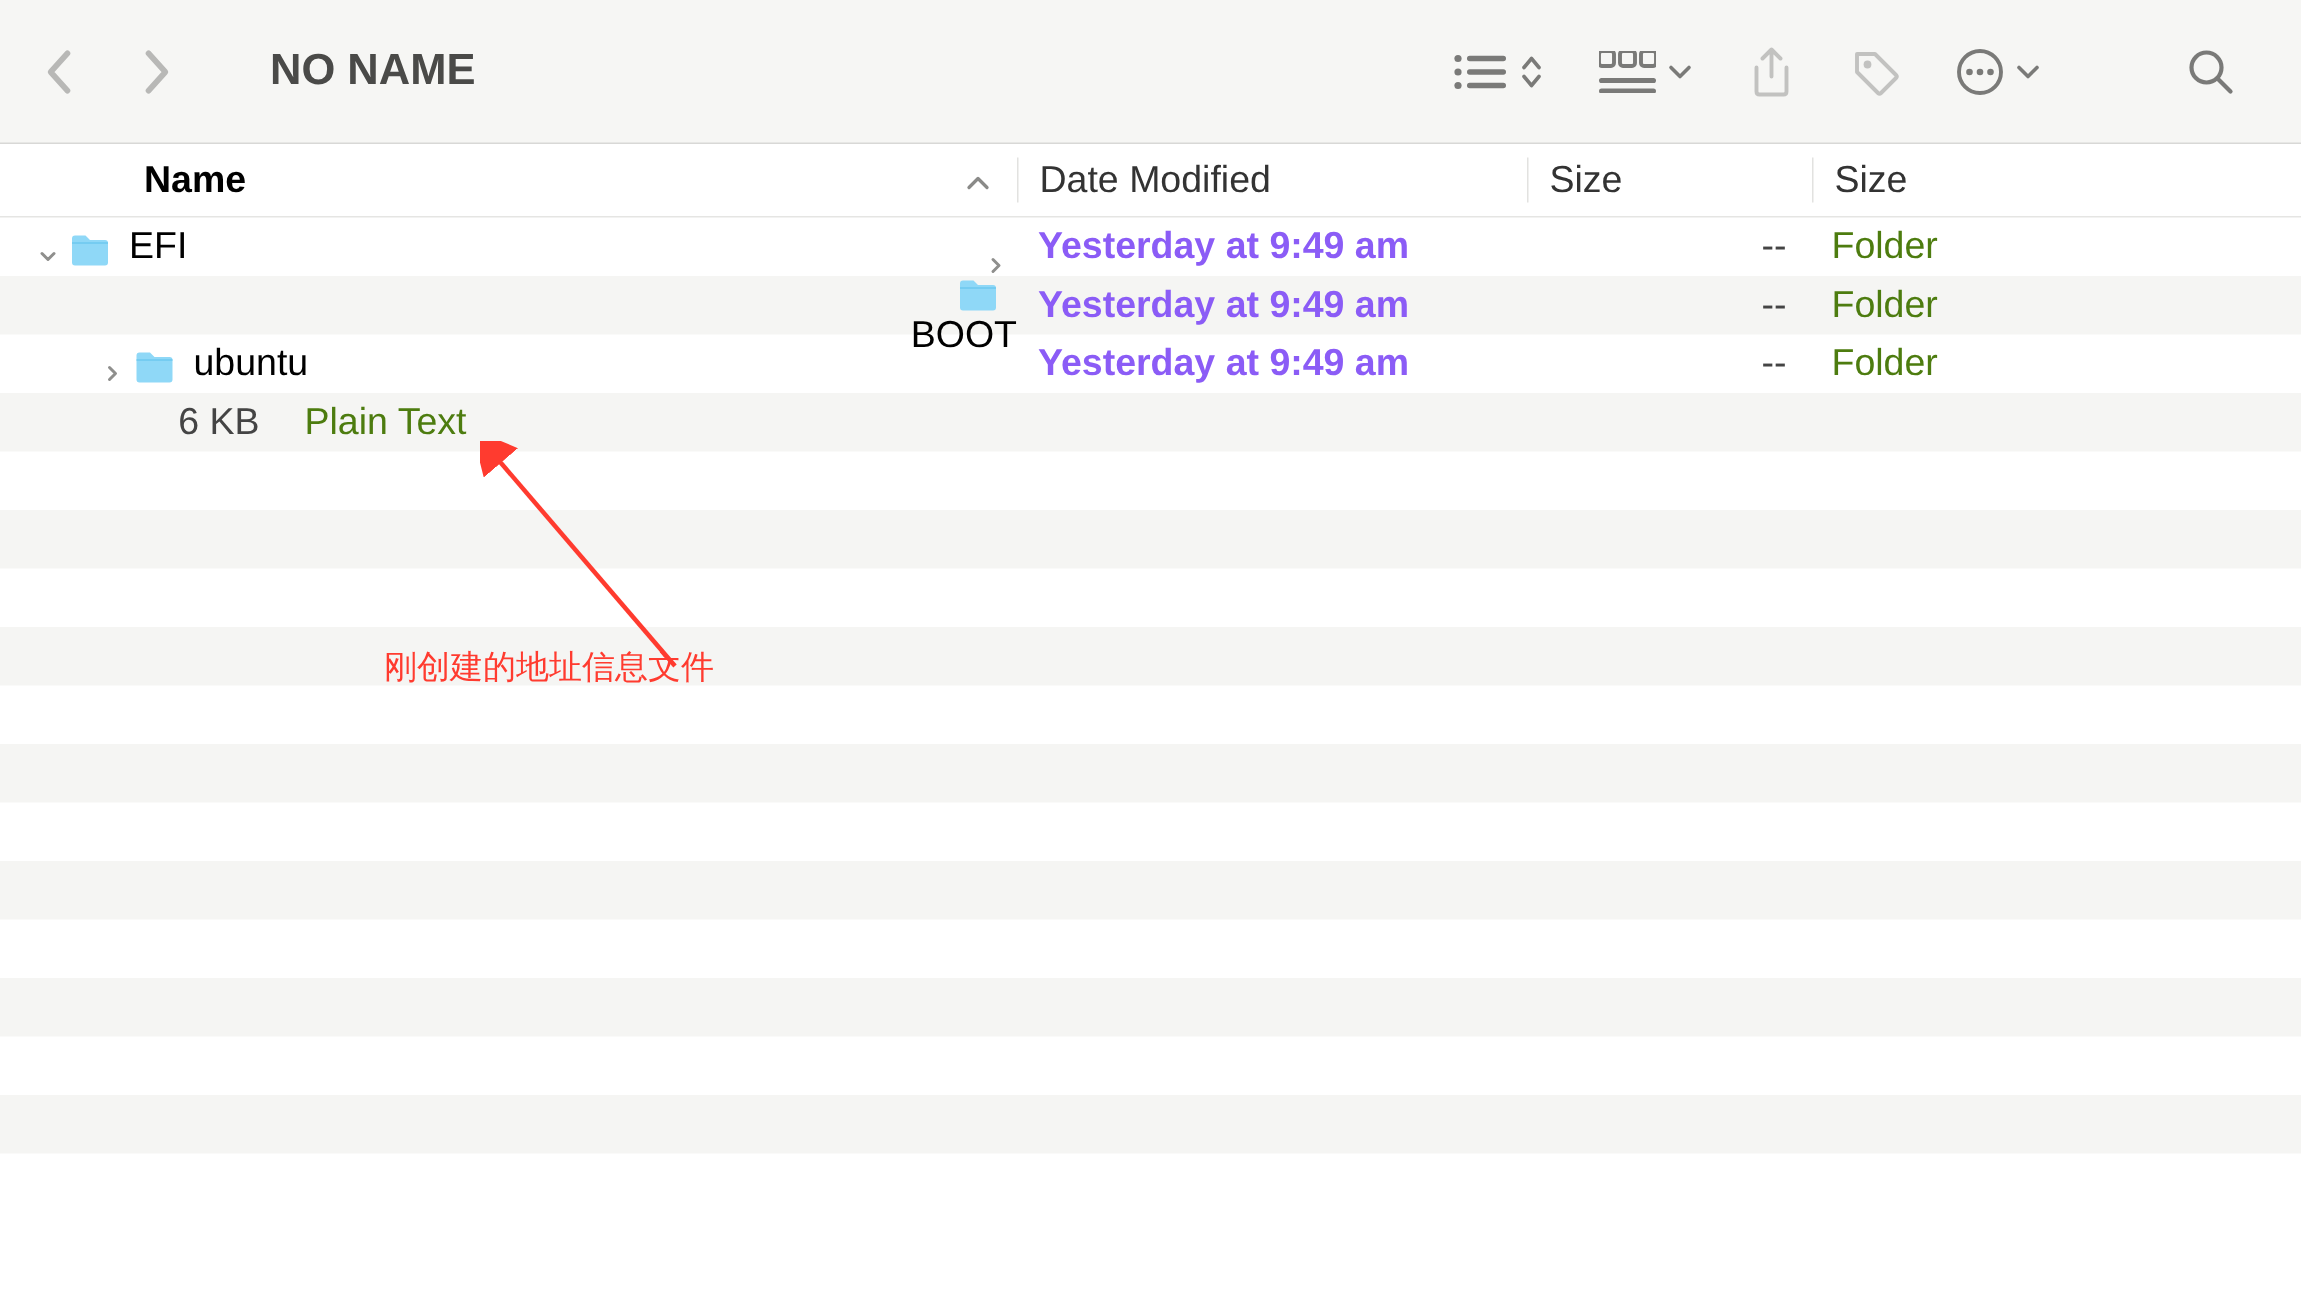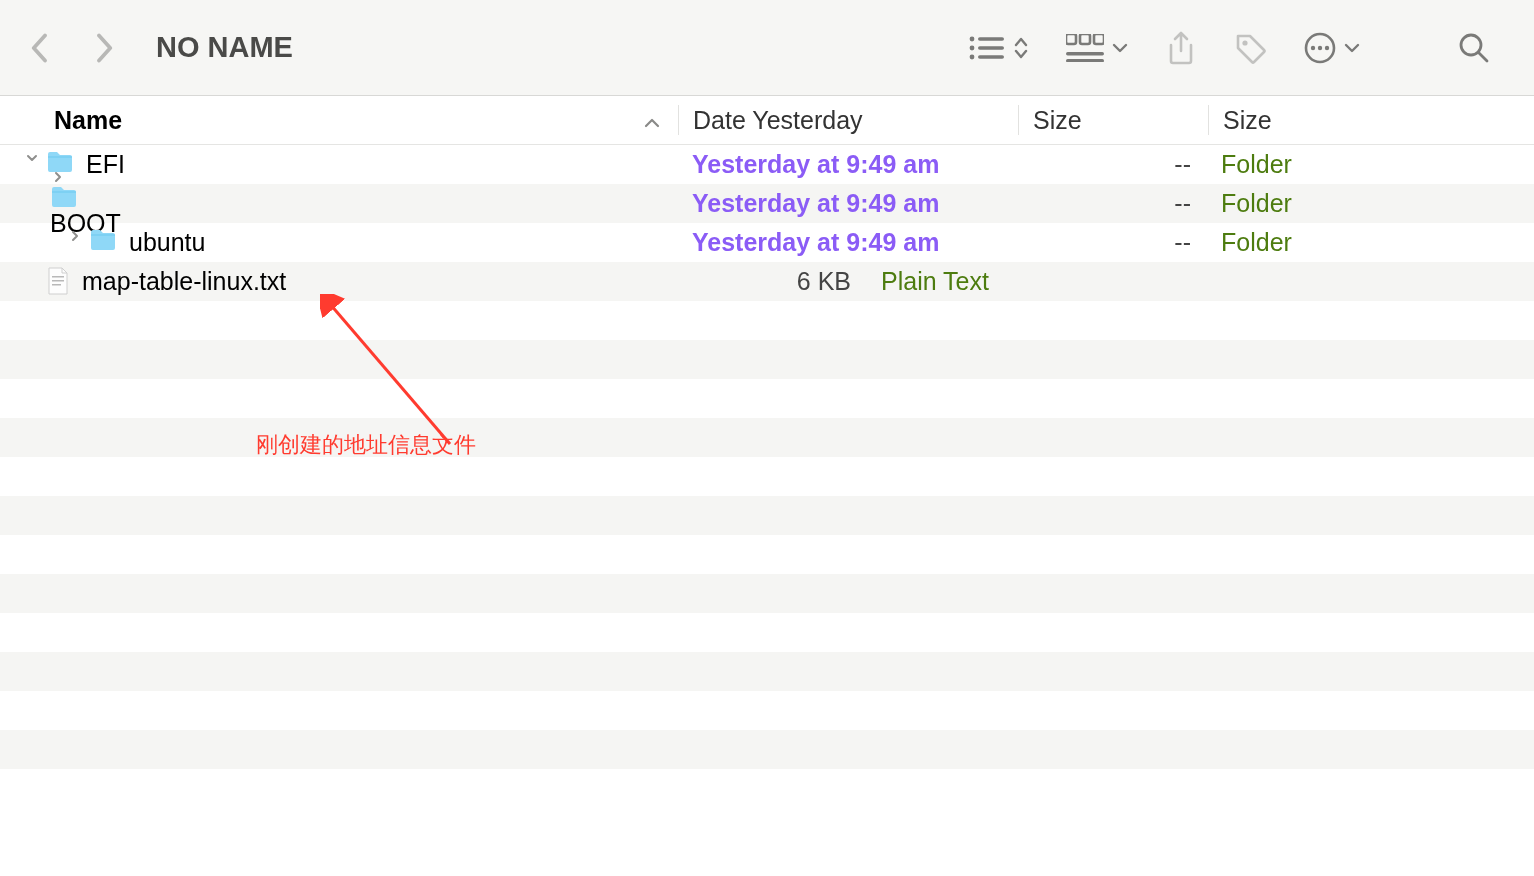--- a/index.html
+++ b/index.html
@@ -15,41 +15,41 @@
       height: 96px;
       background: #f6f6f4;
       border-bottom: 1px solid #d8d8d6;
       display: flex;
       align-items: center;
       padding: 0 20px;
     }
     .nav-buttons { display: flex; gap: 24px; align-items: center; }
     .nav-btn { width: 40px; height: 40px; display: flex; align-items: center; justify-content: center; color: #b8b8b6; }
     .nav-btn svg { width: 22px; height: 30px; }
-    .window-title { font-size: 29px; font-weight: 700; color: #4a4a48; margin-left: 32px; }
+    .window-title { font-size: 29px; font-weight: 700; color: #4a4a48; margin-left: 56px; }
     .toolbar-spacer { flex: 1; }
     .toolbar-actions { display: flex; align-items: center; gap: 38px; padding-right: 24px; }
     .action-btn { display: flex; align-items: center; justify-content: center; color: #7a7a78; }
     .action-btn.dim { color: #c2c2c0; }
     .action-btn svg { display: block; }
     .list-header {
       height: 49px; display: flex; align-items: center; border-bottom: 1px solid #e5e5e3;
       font-size: 25px; color: #333;
     }
-    .col-name { width: 678px; padding-left: 54px; font-weight: 600; color: #000; display: flex; align-items: center; }
+    .col-name { width: 678px; padding-left: 96px; font-weight: 600; color: #000; display: flex; align-items: center; }
     .col-name .sort { margin-left: auto; margin-right: 18px; color: #8a8a88; }
     .list-header .col-date, .list-header .col-size, .list-header .col-kind { color: #333; font-weight: 400; }
     .col-date { width: 339px; padding-left: 14px; }
     .col-size { width: 189px; padding-left: 14px; text-align: left; }
     .col-kind { flex: 1; padding-left: 14px; }
     .col-sep { width: 1px; height: 30px; background: #e2e2e0; }
     .file-list { }
     .row { height: 39px; display: flex; align-items: center; font-size: 25px; }
     .row.stripe { background: #f5f5f3; }
-    .row .cell-name { width: 678px; display: flex; align-items: flex-start; }
+    .row .cell-name { width: 678px; display: flex; align-items: flex-end; }
     .row .cell-date { width: 340px; padding-left: 14px; color: #8b5cf6; font-weight: bold; }
     .row .cell-size { width: 189px; padding-right: 16px; text-align: right; color: #444; }
     .row .cell-kind { flex: 1; padding-left: 14px; color: #4d7c0f; }
     .disclosure { width: 16px; height: 16px; display: inline-flex; align-items: center; justify-content: center; color: #8f8f8d; }
     .disclosure svg { width: 12px; height: 12px; }
     .folder-icon { width: 28px; height: 24px; margin-right: 12px; }
     .file-icon { width: 24px; height: 28px; margin-right: 12px; }
     .annotation { position: absolute; left: 256px; top: 430px; color: #ff3b2f; font-size: 22px; }
     .annotation-arrow { position: absolute; left: 320px; top: 294px; pointer-events: none; }
   </style>
@@ -132,21 +132,21 @@
 <div class="list-header">
   <div class="col-name">
     <span>Name</span>
     <span class="sort">
       <svg width="16" height="12" viewBox="0 0 16 12">
           <path d="M2 9 L8 3 L14 9" stroke="currentColor" stroke-width="2.2" fill="none" stroke-linecap="round" stroke-linejoin="round"></path>
         </svg>
     </span>
   </div>
   <div class="col-sep"></div>
-  <div class="col-date">Date Yesterday</div>
+  <div class="col-date">Date Modified</div>
   <div class="col-sep"></div>
   <div class="col-size">Size</div>
   <div class="col-sep"></div>
   <div class="col-kind">Size</div>
 </div>
 
 <div class="file-list" id="file-list">
     <div class="row">
       <div class="cell-name" style="padding-left: 24px;">
         <span class="disclosure" style="margin-right: 6px;">
@@ -198,33 +198,20 @@
             <path d="M2 7 L26 7" stroke="#6cc9ef" stroke-width="1"></path>
           </svg>
         </span>
         <span>ubuntu</span>
       </div>
       <div class="cell-date">Yesterday at 9:49 am</div>
       <div class="cell-size">--</div>
       <div class="cell-kind">Folder</div>
     </div>
     <div class="row stripe">
-      <div class="cell-name" style="padding-left: 24px;">
-        <span class="disclosure" style="margin-right: 6px;"></span>
-        <span style="display: inline-flex; align-items: center;">
-          <svg class="file-icon" viewBox="0 0 24 28">
-            <path d="M3 1 L16 1 L21 6 L21 27 L3 27 Z" fill="#fdfdfd" stroke="#cfcfcf" stroke-width="1"></path>
-            <path d="M16 1 L16 6 L21 6" fill="none" stroke="#cfcfcf" stroke-width="1"></path>
-            <rect x="6" y="9" width="12" height="1.5" fill="#b8b8b8"></rect>
-            <rect x="6" y="13" width="12" height="1.5" fill="#b8b8b8"></rect>
-            <rect x="6" y="17" width="9" height="1.5" fill="#b8b8b8"></rect>
-          </svg>
-        </span>
-        <span>map-table-linux.txt</span>
-      </div>
       <div class="cell-size">6 KB</div>
       <div class="cell-kind">Plain Text</div>
     </div>
     <div class="row"></div>
     <div class="row stripe"></div>
     <div class="row"></div>
     <div class="row stripe"></div>
     <div class="row"></div>
     <div class="row stripe"></div>
     <div class="row"></div>

